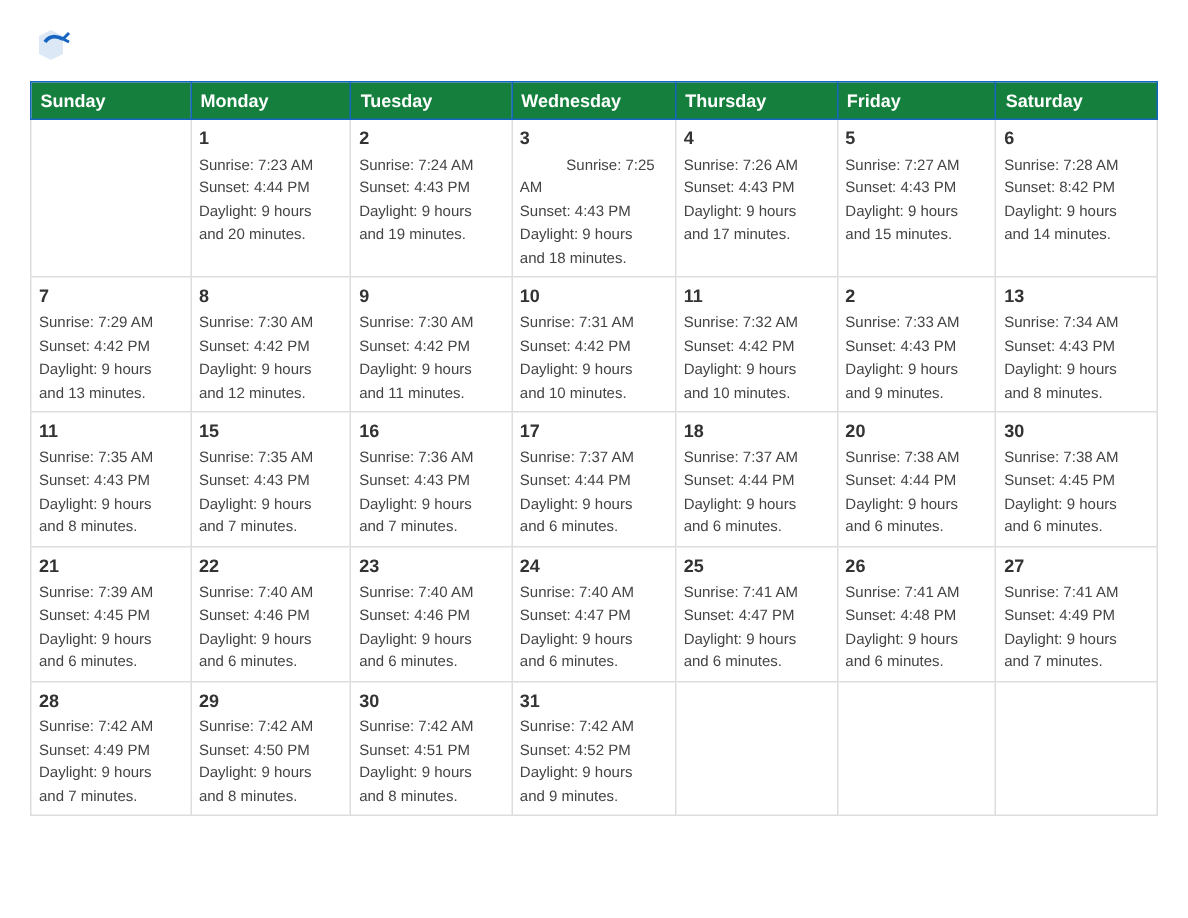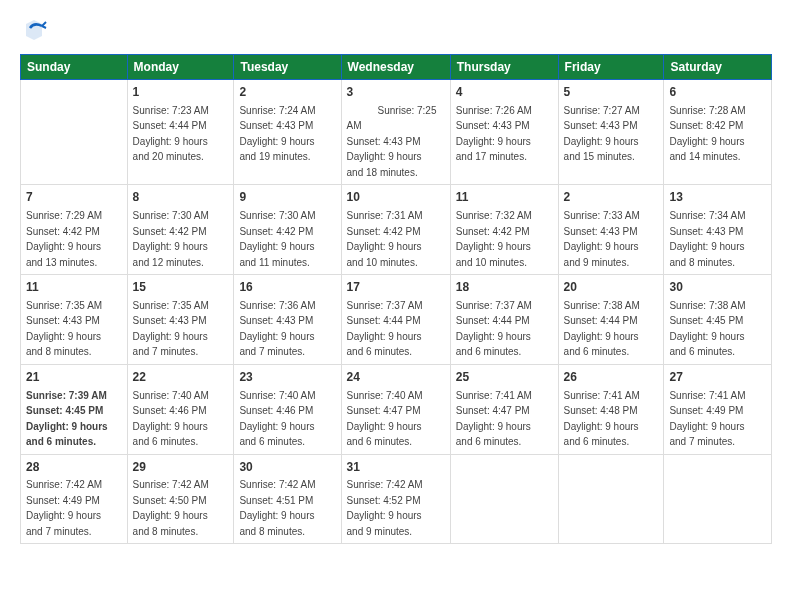--- a/index.html
+++ b/index.html
@@ -220,21 +220,21 @@
           <td><span class="day-number">20</span><span class="day-info" style="white-space: pre-line;">Sunrise: 7:38 AM
 Sunset: 4:44 PM
 Daylight: 9 hours
 and 6 minutes.</span></td>
           <td><span class="day-number">30</span><span class="day-info" style="white-space: pre-line;">Sunrise: 7:38 AM
 Sunset: 4:45 PM
 Daylight: 9 hours
 and 6 minutes.</span></td>
         </tr>
         <tr>
-          <td><span class="day-number">21</span><span class="day-info" style="white-space: pre-line; font-weight: bold;">Sunrise: 7:39 AM
+          <td><span class="day-number">21</span><span class="day-info" style="white-space: pre-line;">Sunrise: 7:39 AM
 Sunset: 4:45 PM
 Daylight: 9 hours
 and 6 minutes.</span></td>
           <td><span class="day-number">22</span><span class="day-info" style="white-space: pre-line;">Sunrise: 7:40 AM
 Sunset: 4:46 PM
 Daylight: 9 hours
 and 6 minutes.</span></td>
           <td><span class="day-number">23</span><span class="day-info" style="white-space: pre-line;">Sunrise: 7:40 AM
 Sunset: 4:46 PM
 Daylight: 9 hours

